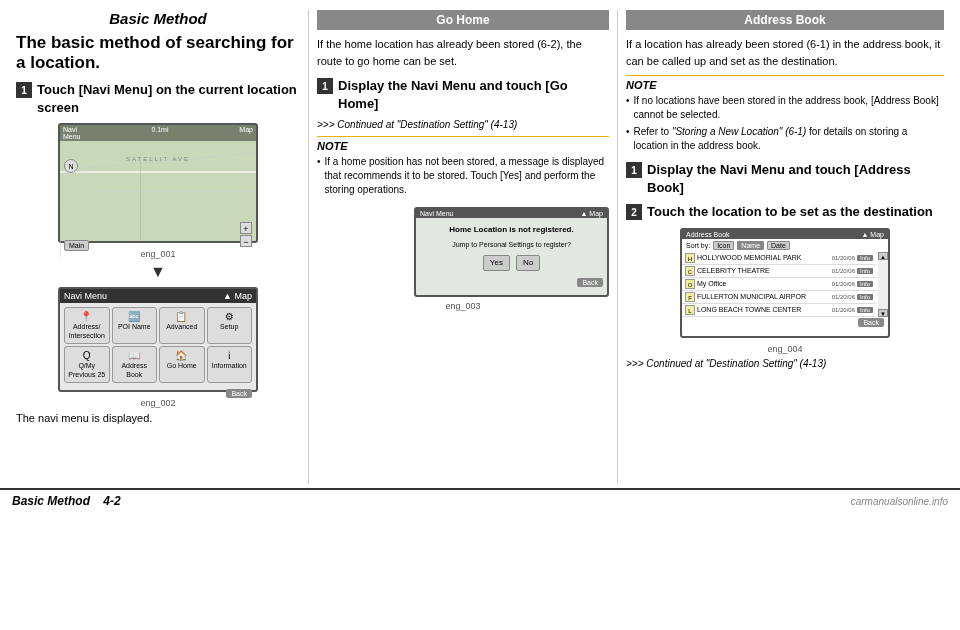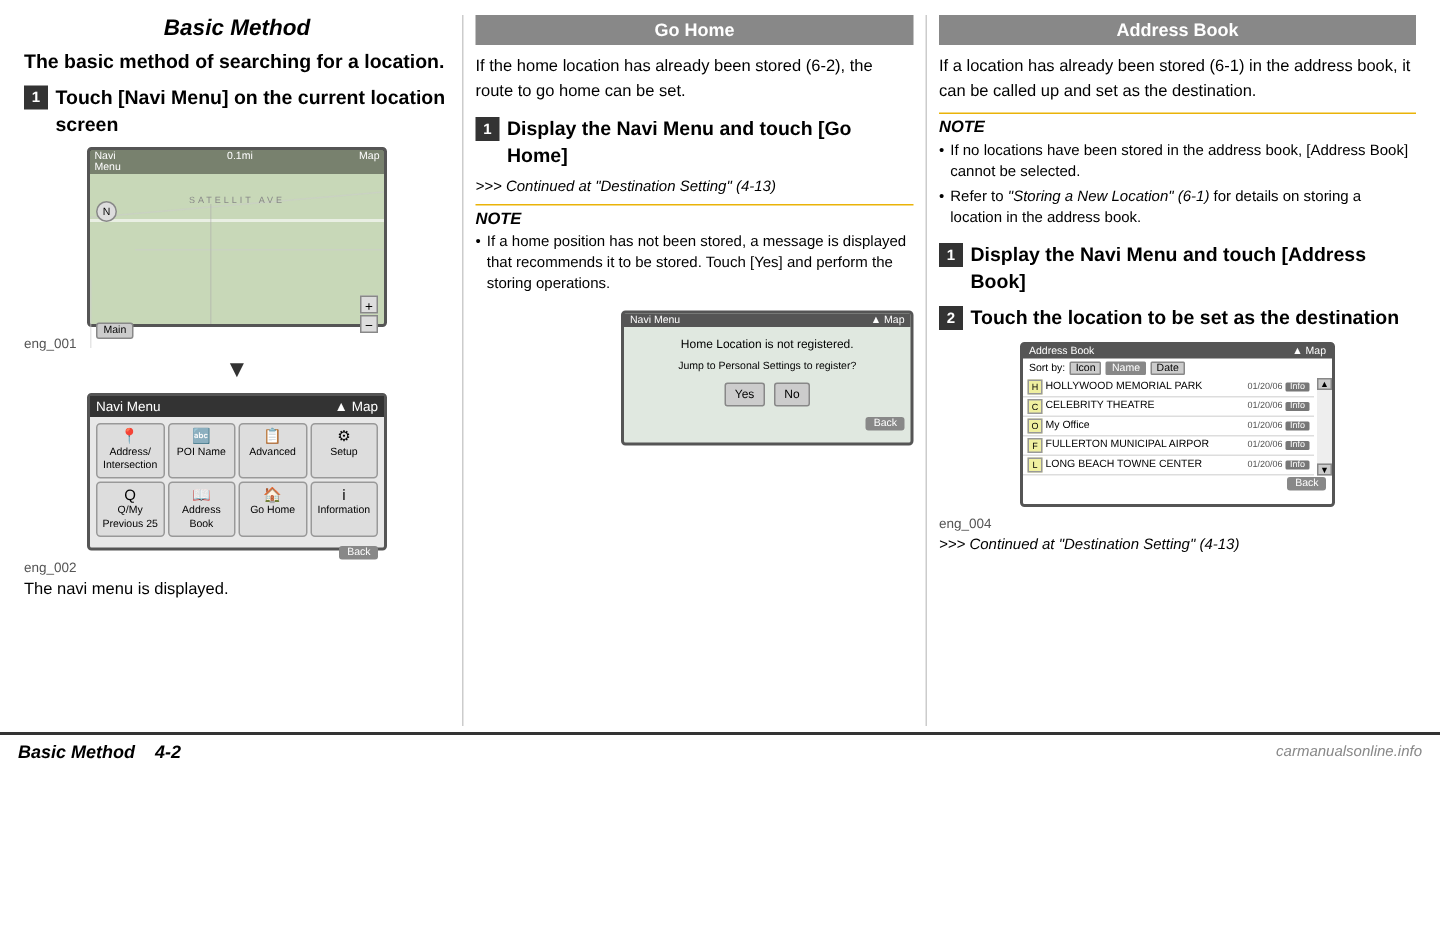--- a/index.html
+++ b/index.html
@@ -50,21 +50,21 @@
       background: #888;
       color: #fff;
       text-align: center;
       font-weight: bold;
       font-size: 12px;
       padding: 3px 0;
       margin-bottom: 6px;
     }
     .bold-text {
       font-weight: bold;
-      font-size: 13px;
+      font-size: 17px;
     }
     .step-block {
       display: flex;
       align-items: flex-start;
       margin-bottom: 6px;
     }
     .step-num {
       display: inline-flex;
       align-items: center;
       justify-content: center;
@@ -95,21 +95,21 @@
     .map-screen {
       width: 200px;
       height: 120px;
     }
     .navi-menu-screen {
       width: 200px;
       height: 105px;
       background: #e8e8e8;
     }
     .screen-label {
-      text-align: left;
+      text-align: center;
       font-size: 9px;
       color: #555;
       margin-bottom: 4px;
     }
     .down-arrow {
       text-align: center;
       font-size: 16px;
       color: #333;
       margin: 2px 0;
     }
@@ -452,32 +452,33 @@
       </div>
 
       <div style="display:flex;gap:6px;align-items:flex-start;margin-top:4px;">
         <div style="font-size:10px;line-height:1.4;flex:1;"></div>
         <div class="home-screen">
           <div class="home-screen-header">
             <span>Navi Menu</span>
             <span>▲ Map</span>
           </div>
           <div class="home-screen-body">
-            <div style="font-size:8px;font-weight:normal;margin-bottom:4px;">Home Location is not registered.</div>
+            <div style="font-size:8px;font-weight:bold;margin-bottom:4px;">Home Location is not registered.</div>
             <div style="font-size:7px;margin-bottom:6px;">Jump to Personal Settings to register?</div>
             <div class="home-yes-no">
               <div class="yes-no-btn">Yes</div>
               <div class="yes-no-btn">No</div>
             </div>
           </div>
           <div style="display:flex;justify-content:flex-end;padding:1px 4px;">
             <div class="back-btn">Back</div>
           </div>
         </div>
       </div>
+      <div class="screen-label">eng_003</div>
     </div>
 
     <div class="col col-right">
       <div class="section-box-title">Address Book</div>
       <p style="line-height:1.5;">If a location has already been stored (6-1) in the address book, it can be called up and set as the destination.</p>
 
       <div class="note-block">
         <span class="note-title">NOTE</span>
         <div class="bullet note-text">
           <span>If no locations have been stored in the address book, [Address Book] cannot be selected.</span>

